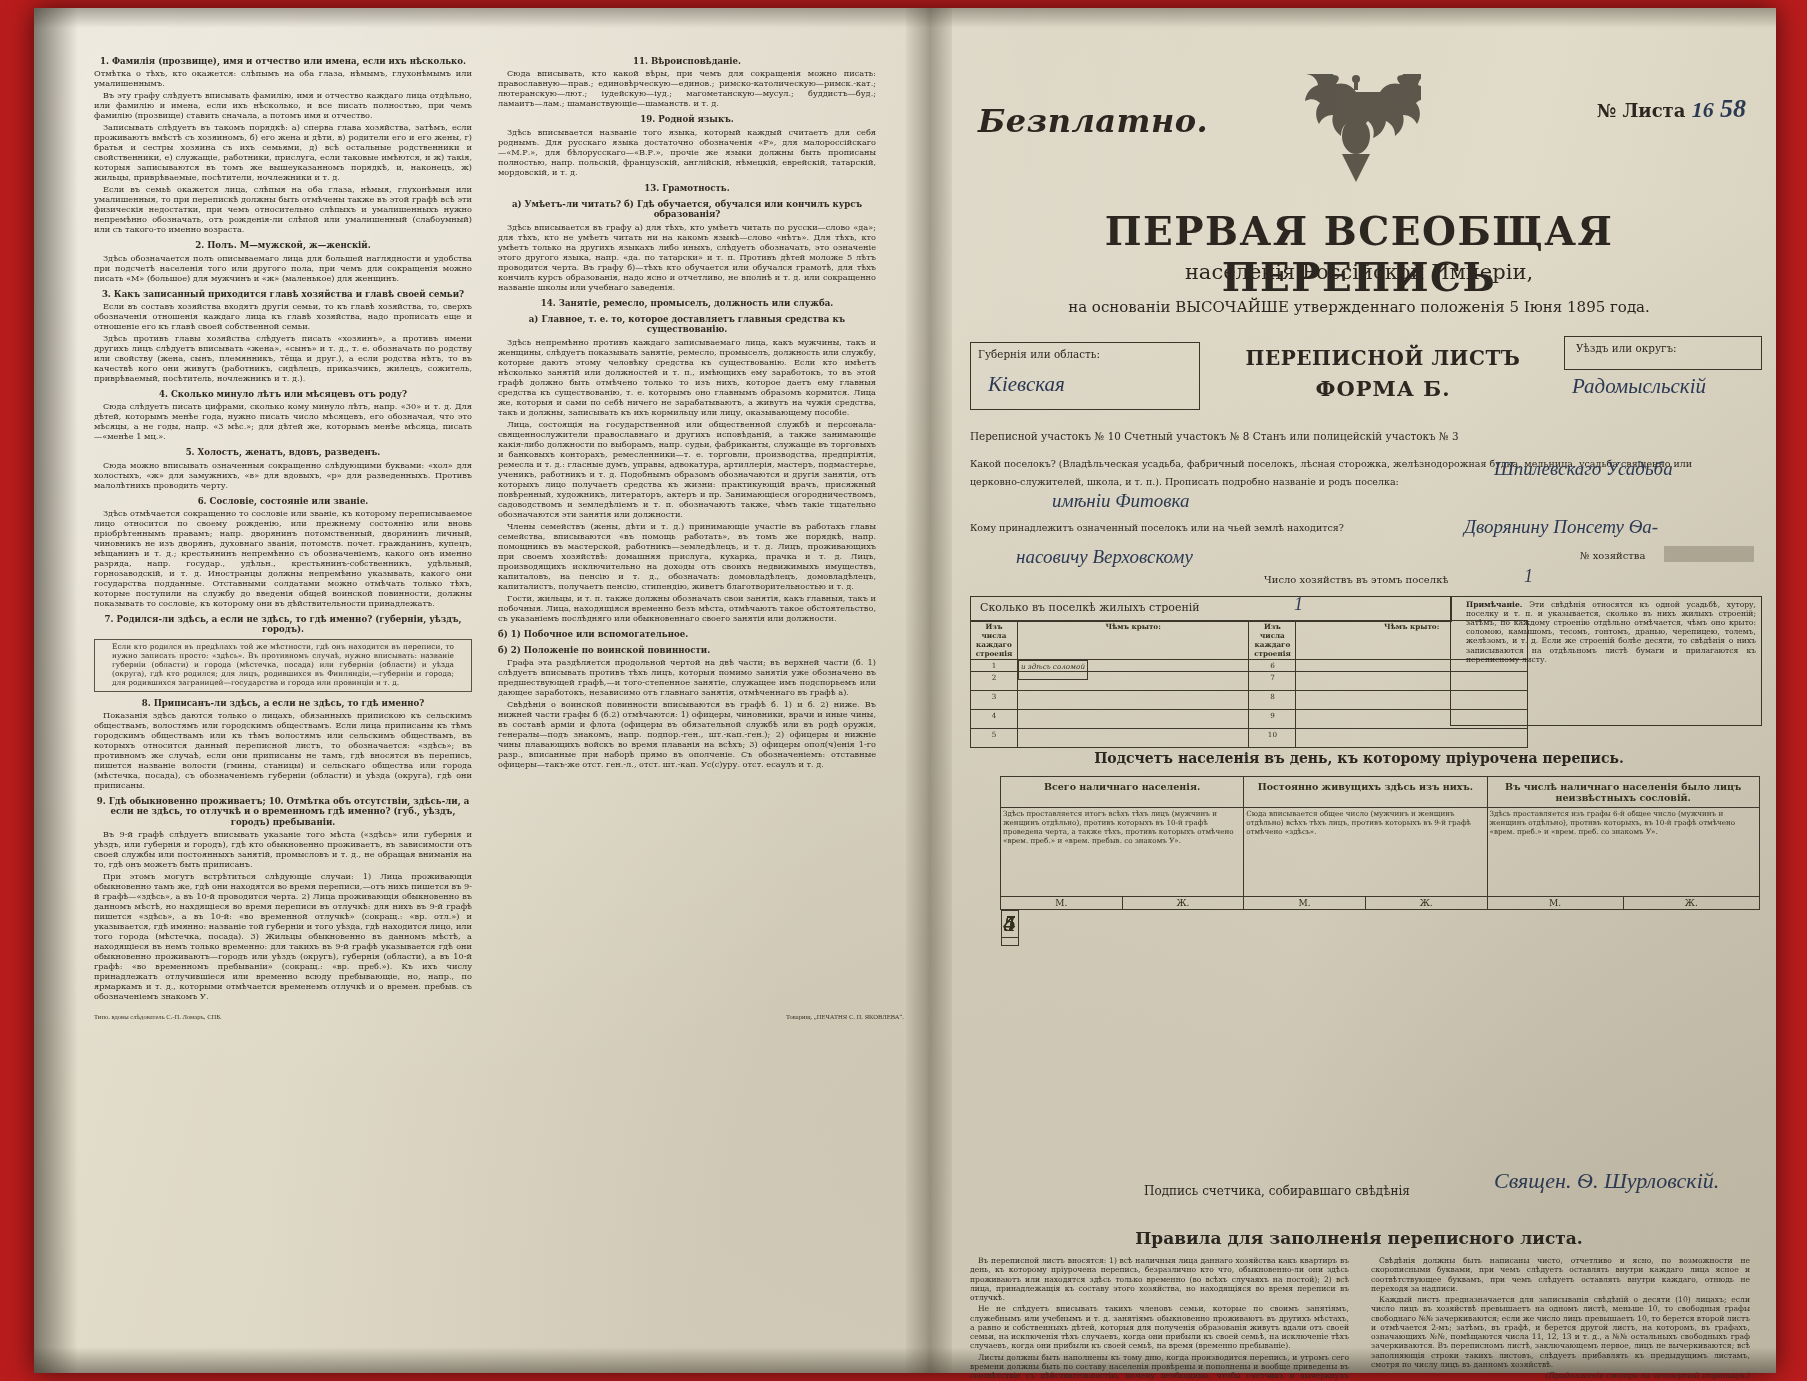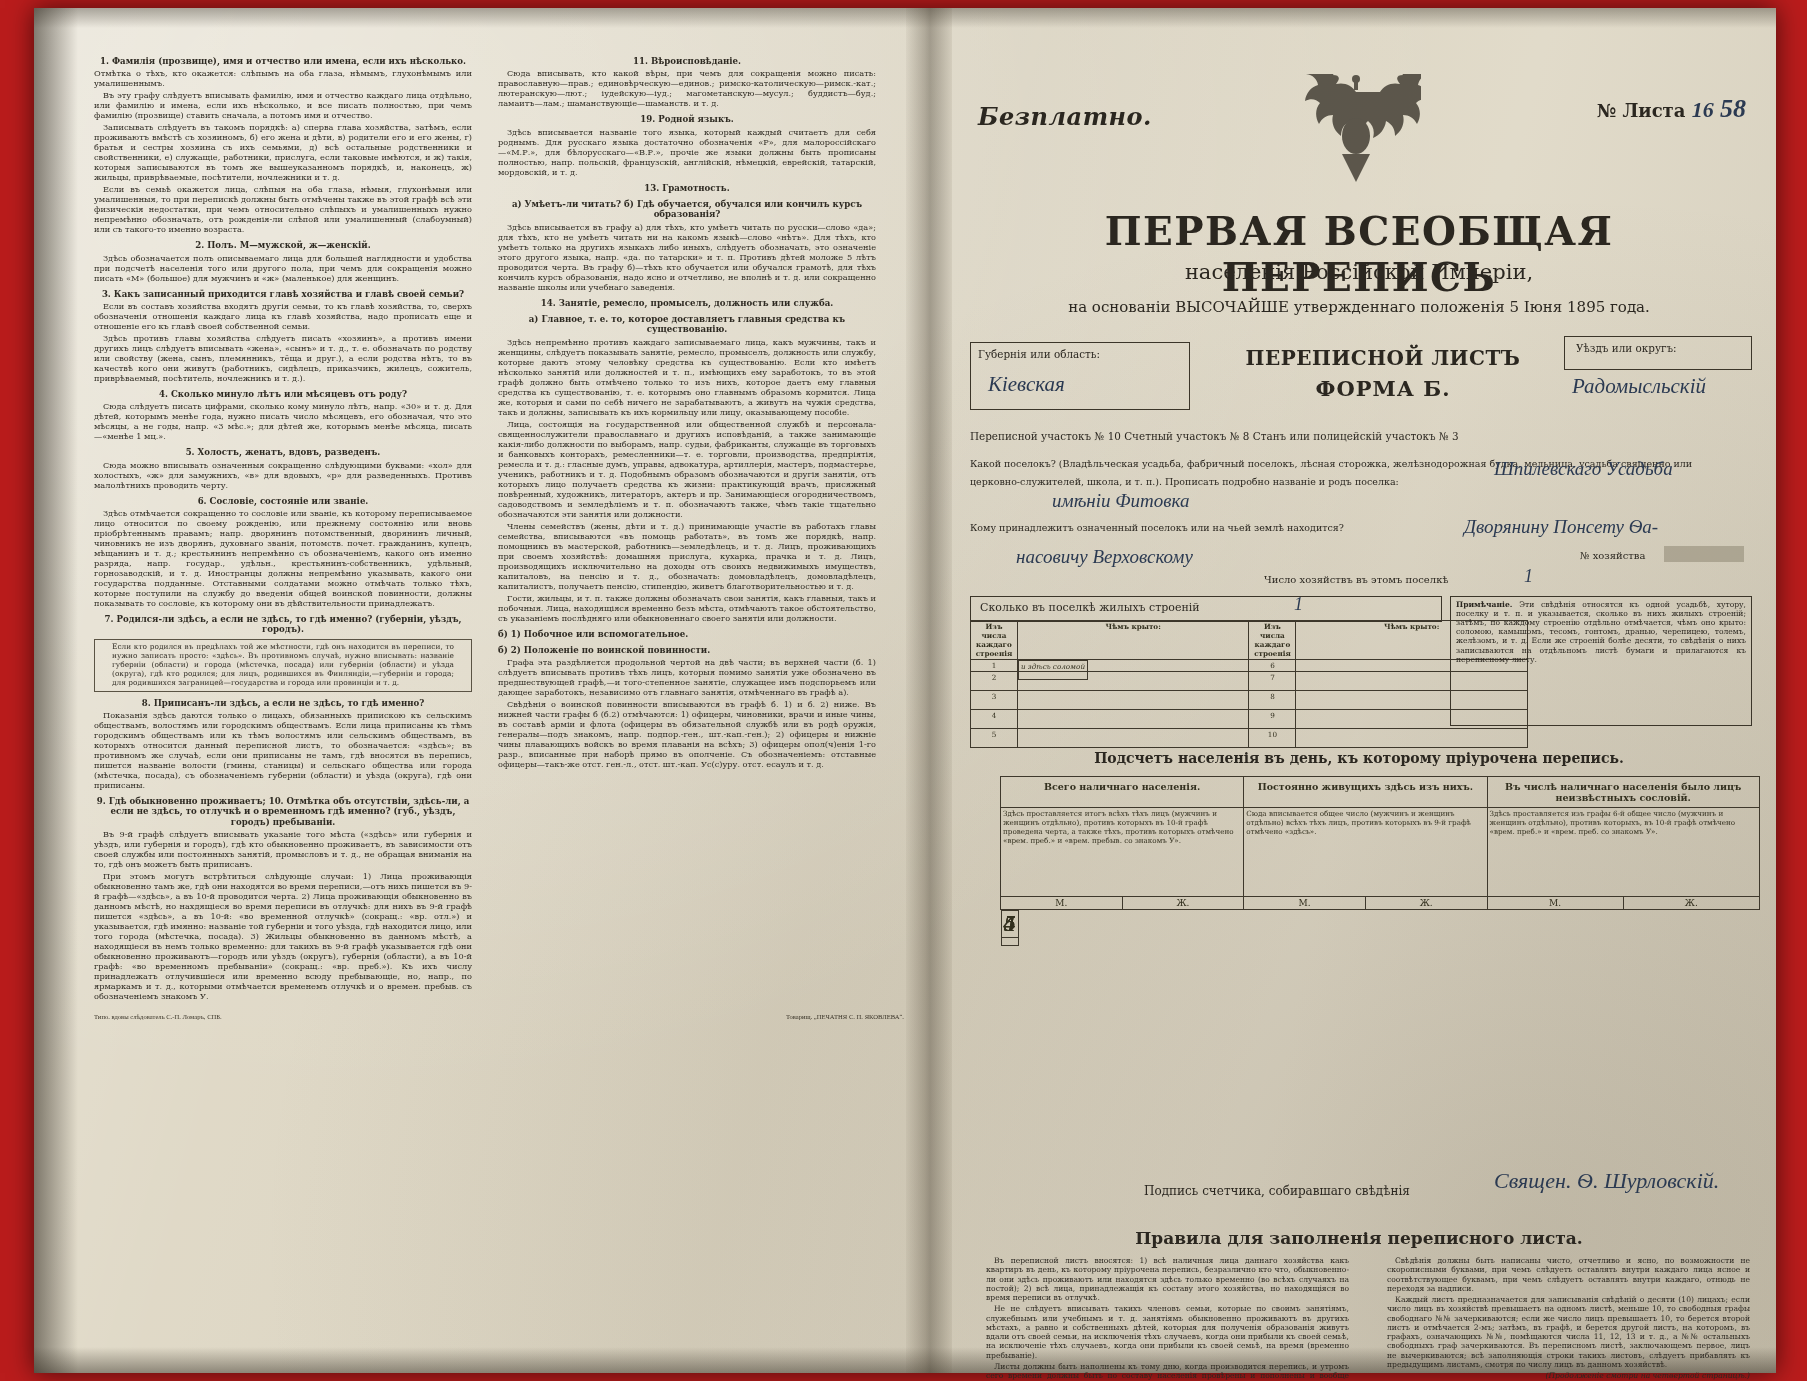--- a/index.html
+++ b/index.html
@@ -39,50 +39,50 @@
   .col h4{margin:6px 0 2px 0;font-size:8.6px;line-height:1.2;text-align:center;
           font-weight:bold;font-family:"DejaVu Serif",serif;}
   .col h4.lft{text-align:left;}
   .boxed{border:1px solid #5a5344;padding:2px 17px;margin:4px 0;}
   .boxed p{font-size:7.4px;}
   .tiny{font-size:7.2px;}
   .footline{display:flex;justify-content:space-between;font-size:6.6px;margin-top:10px;color:#3a3428;}
 
   
   .right-page{position:absolute;left:930px;top:52px;width:790px;height:1280px;color:#2b2720;}
-  .free{position:absolute;left:14px;top:42px;font-size:24px;font-weight:bold;font-style:italic;
+  .free{position:absolute;left:14px;top:42px;font-size:32px;font-weight:bold;font-style:italic;
         font-family:"DejaVu Serif",serif;letter-spacing:.5px;}
   .sheetno{position:absolute;right:8px;top:34px;font-size:18px;font-weight:bold;font-family:"DejaVu Serif",serif;}
   .sheetno .hand{font-family:"Liberation Serif",serif;font-style:italic;font-size:22px;color:#2b3a52;}
   .sheetno .hand2{font-family:"Liberation Serif",serif;font-style:italic;font-size:26px;color:#2b3a52;}
 
   .crest{position:absolute;left:327px;top:14px;width:130px;height:120px;opacity:.88;}
 
   .title1{position:absolute;left:0;top:148px;width:100%;text-align:center;
           font-size:39px;font-weight:bold;letter-spacing:1.5px;font-family:"DejaVu Serif",serif;}
   .title2{position:absolute;left:0;top:200px;width:100%;text-align:center;font-size:21px;
           font-family:"DejaVu Serif",serif;}
   .title3{position:absolute;left:0;top:238px;width:100%;text-align:center;font-size:15px;
           font-family:"DejaVu Serif",serif;}
-  .bx{position:absolute;border:1.6px solid #3b3529;}
+  .bx{position:absolute;border:1.6px solid #3b3529;padding-left:10px;}
   .hand{font-family:"Liberation Serif",serif;font-style:italic;color:#2c3950;}
 
   .ln{position:absolute;font-size:10.4px;font-family:"DejaVu Serif",serif;}
   .hw{position:absolute;font-family:"Liberation Serif",serif;font-style:italic;color:#2b3a52;}
 
   table.grid{position:absolute;border-collapse:collapse;}
   table.grid td,table.grid th{border:1px solid #3e382c;font-size:7.2px;
       font-family:"DejaVu Serif",serif;padding:1px 2px;vertical-align:top;color:#33301f;}
   table.grid th{font-weight:bold;text-align:center;}
 
   .rules-title{position:absolute;left:0;top:1168px;width:100%;text-align:center;
      font-size:17px;font-weight:bold;font-family:"DejaVu Serif",serif;}
   .rules{position:absolute;left:6px;top:1196px;width:780px;display:flex;gap:22px;}
   .rules .rcol{width:379px;}
-  .rules p{margin:0 0 2px 16px;font-size:7.6px;line-height:1.22;text-align:justify;text-indent:8px;
+  .rules p{margin:0 0 2px 0;font-size:7.6px;line-height:1.22;text-align:justify;text-indent:8px;
            font-family:"DejaVu Serif",serif;}
   .rules .cont{text-align:right;font-style:italic;font-size:7.6px;text-indent:0;}
 
   .sig{position:absolute;font-family:"Liberation Serif",serif;font-style:italic;color:#2b3a52;}
 </style>
 </head>
 <body>
 
 <div id="page">
   <div class="sheet">

